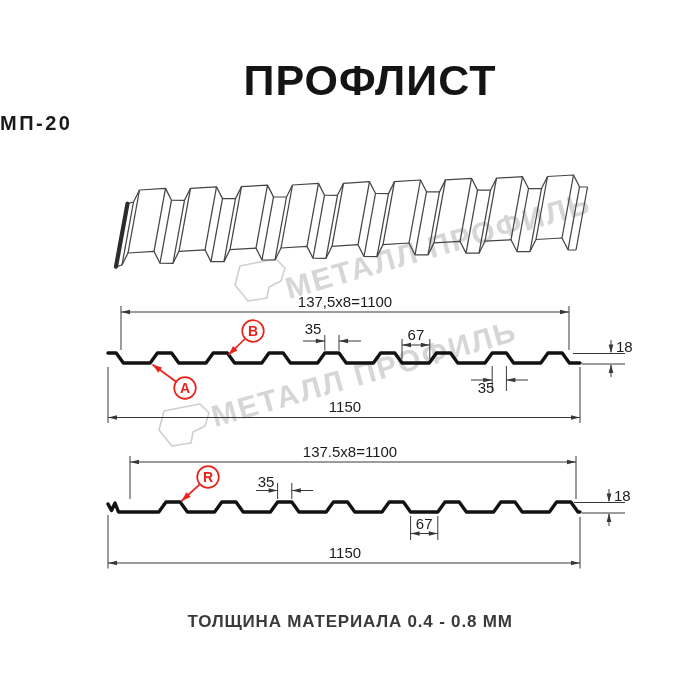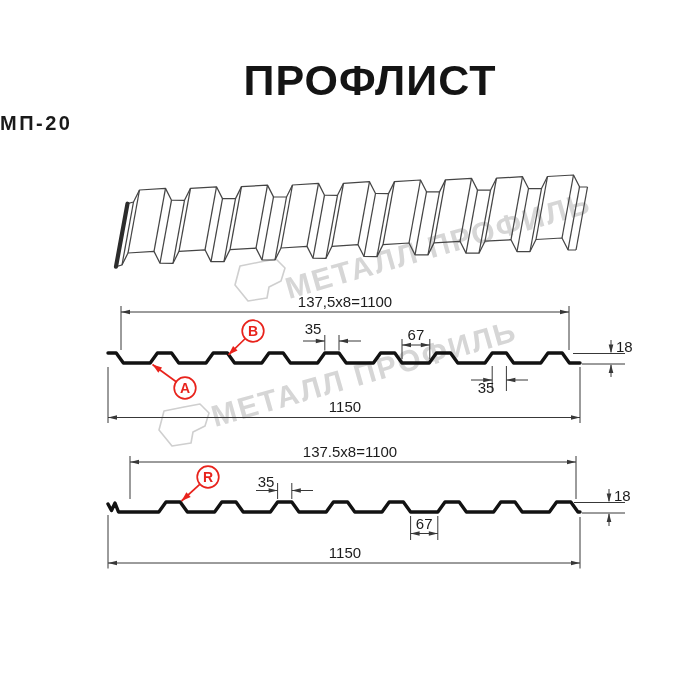--- a/index.html
+++ b/index.html
@@ -165,13 +165,14 @@
         <polygon points="108,563 117,560.7 117,565.3" class="dimfill"></polygon>
         <polygon points="580,563 571,560.7 571,565.3" class="dimfill"></polygon>
         <text x="345" y="557.5" text-anchor="middle" class="dimtext">1150</text>
         <line x1="200" y1="484.2" x2="181.5" y2="501" class="red"></line>
         <polygon points="0,0 -9.5,3.2 -9.5,-3.2" transform="translate(181.5,501) rotate(137.8)" class="redfill"></polygon>
         <circle cx="208" cy="477" r="10.8" class="red"></circle>
         <text x="208" y="482" text-anchor="middle" class="mktext">R</text>
       </g>
   </svg>
 
+  <div class="caption">ТОЛЩИНА МАТЕРИАЛА 0.4 - 0.8 ММ</div>
 </div>
 
 </body></html>

